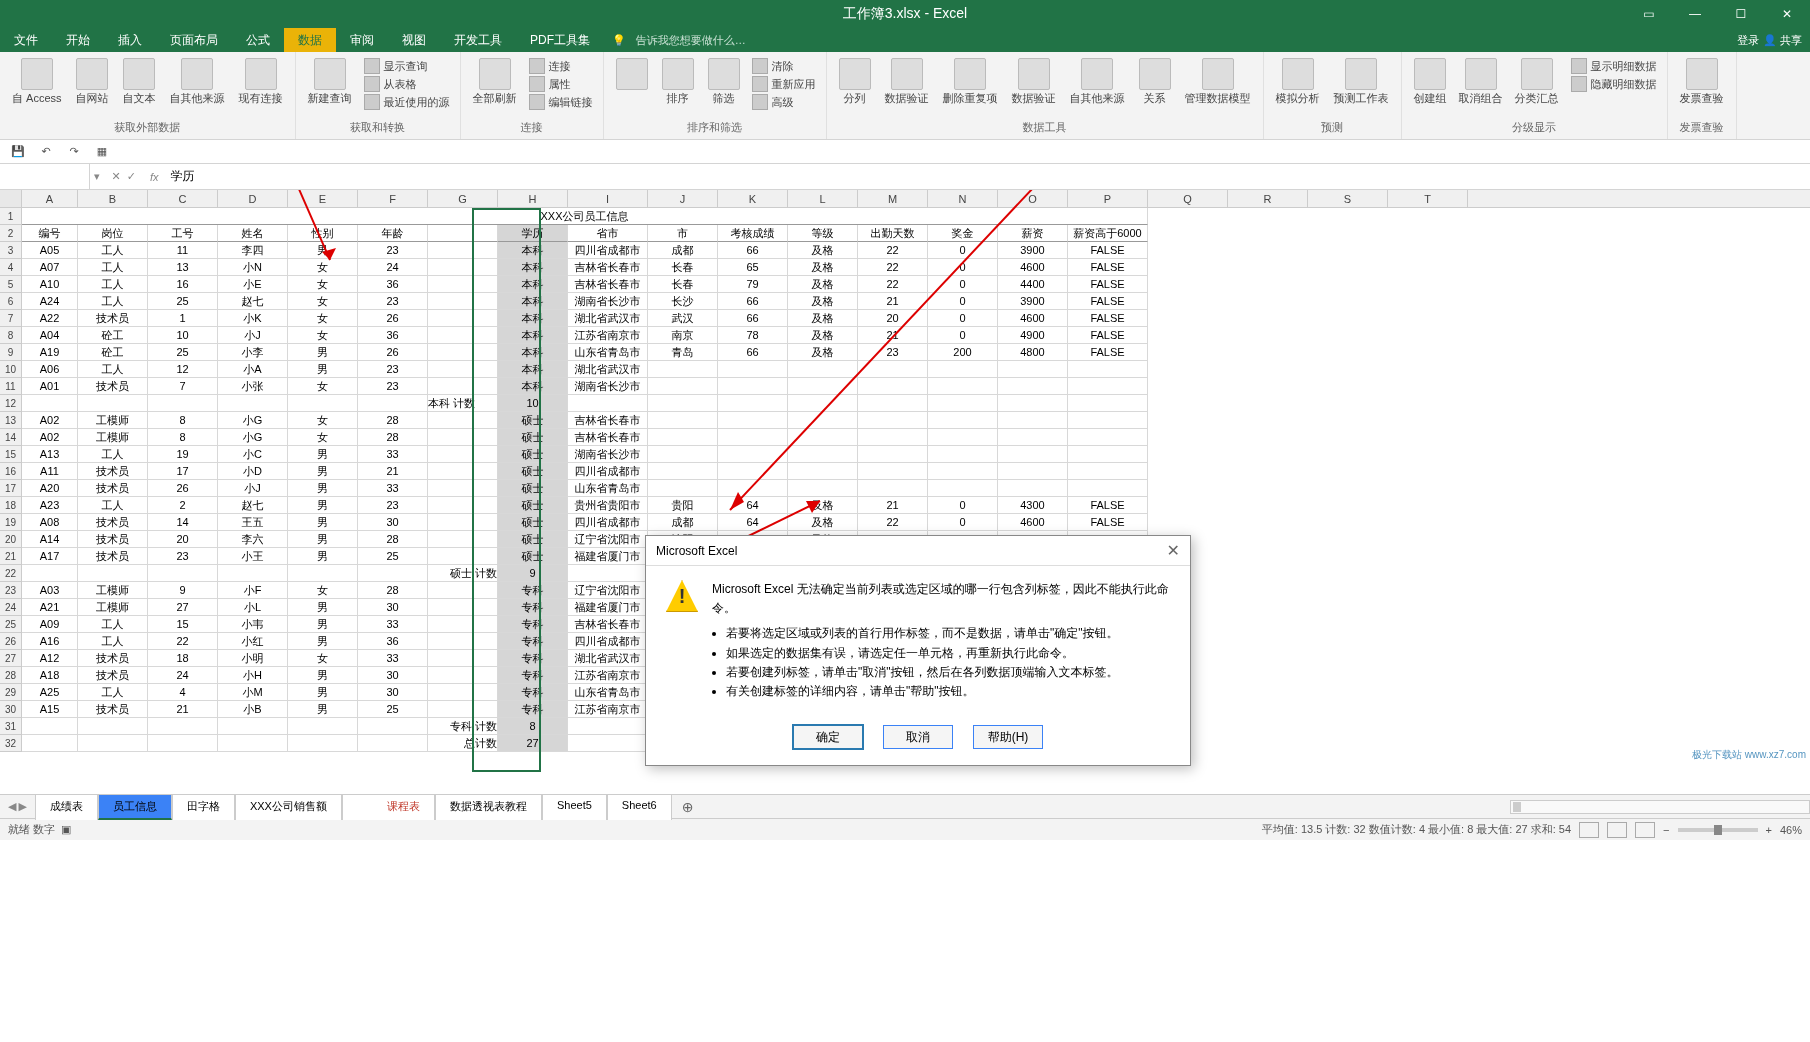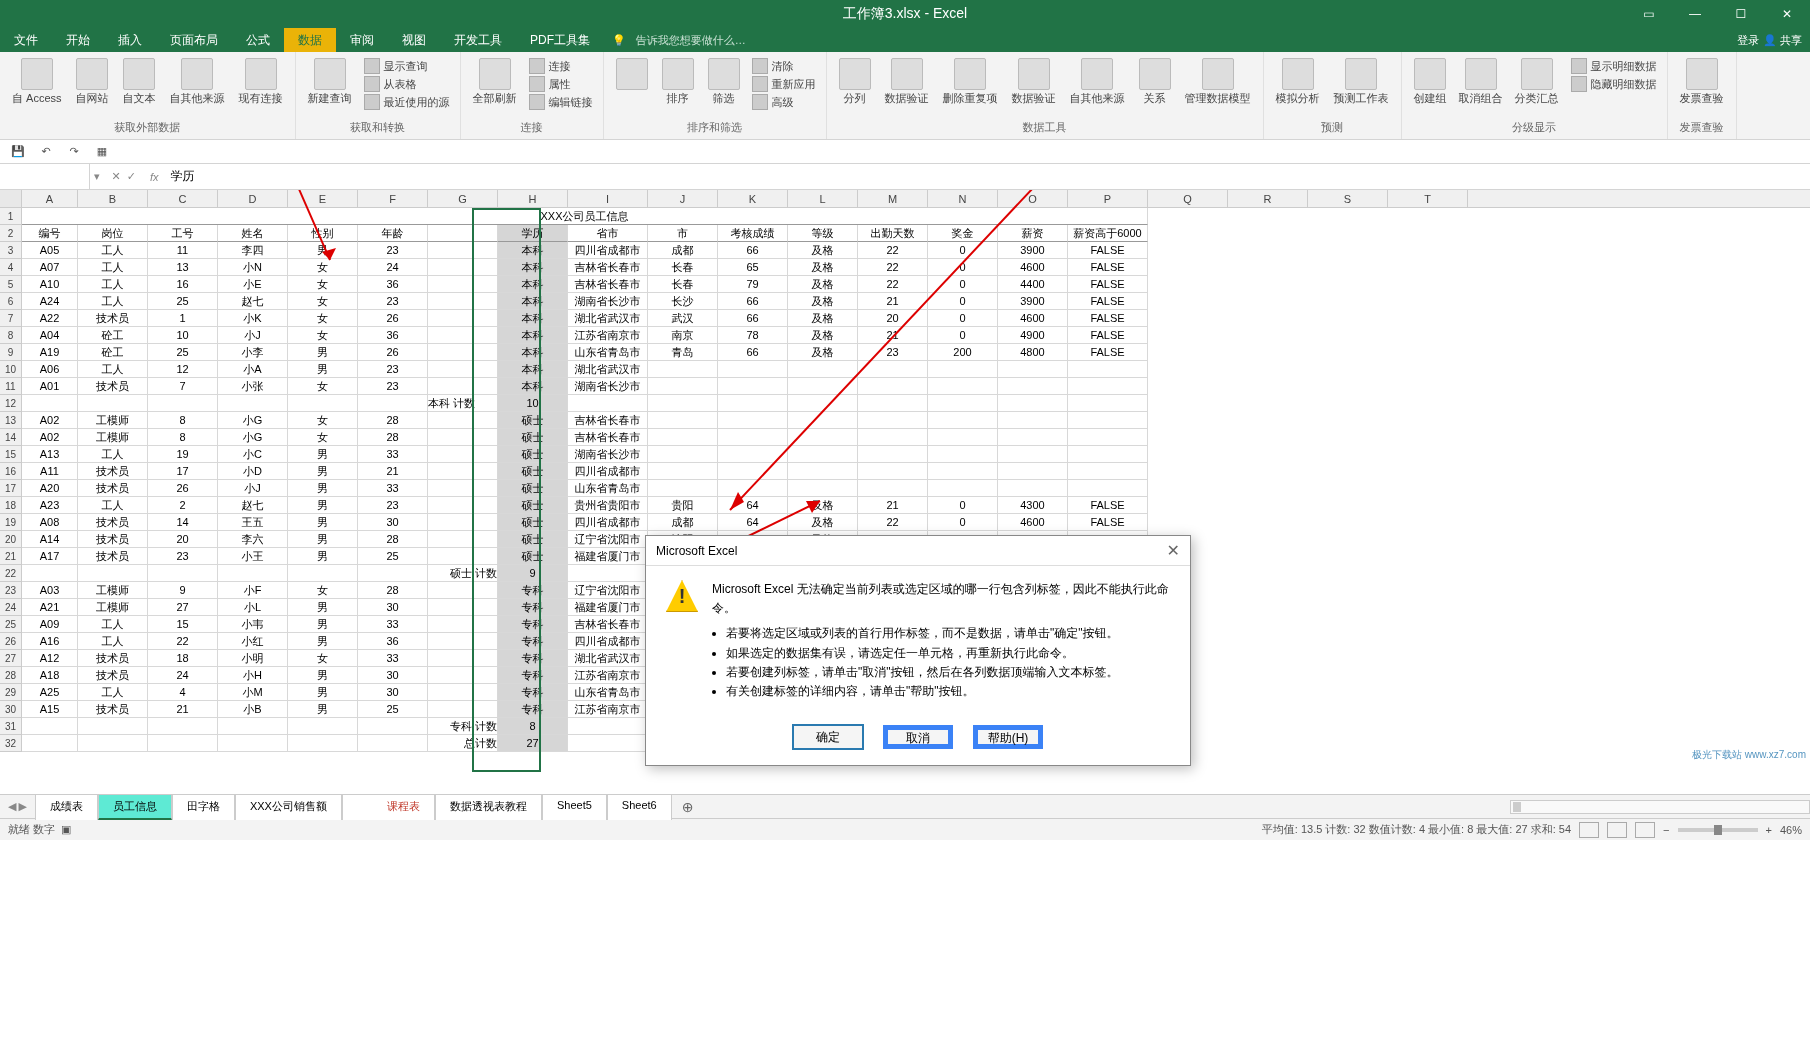--- a/index.html
+++ b/index.html
@@ -54,27 +54,27 @@
 
 .dialog-backdrop { position: absolute; inset: 0; pointer-events: none; }
 .dialog { position: absolute; left: 645px; top: 345px; width: 546px; background: #fff; border: 1px solid #888; box-shadow: 3px 3px 12px rgba(0,0,0,0.25); pointer-events: auto; font-size: 12px; }
 .dialog .dtitle { height: 30px; display: flex; align-items: center; padding: 0 10px; border-bottom: 1px solid #ddd; }
 .dialog .dclose { margin-left: auto; font-size: 16px; color: #666; cursor: pointer; }
 .dialog .dbody { padding: 14px 20px; display: flex; gap: 14px; }
 .dialog .dicon { width: 32px; height: 32px; background: #ffcc00; border: 1px solid #cc9900; display: flex; align-items: center; justify-content: center; font-size: 20px; font-weight: bold; color: #333; clip-path: polygon(50% 0, 100% 100%, 0 100%); }
 .dialog .dtext { flex: 1; line-height: 1.6; }
 .dialog .dtext ul { padding-left: 14px; margin-top: 6px; }
 .dialog .dbtns { display: flex; justify-content: center; gap: 20px; padding: 10px 0 16px; }
-.dialog .dbtn { width: 70px; height: 24px; border: 5px solid #3b82f6; background: #f5f5f5; font-size: 12px; cursor: pointer; }
+.dialog .dbtn { width: 70px; height: 24px; border: 1px solid #3b82f6; background: #f5f5f5; font-size: 12px; cursor: pointer; }
 .dialog .dbtn.primary { border: 1px solid #2a7ab0; box-shadow: 0 0 0 1px #2a7ab0; }
 
 .sheettabs { height: 24px; border-top: 1px solid #ccc; display: flex; align-items: center; background: #f3f3f3; font-size: 11px; position: relative; }
 .sheettabs .nav { display: flex; gap: 2px; padding: 0 8px; color: #888; }
 .sheettabs .stab { padding: 4px 14px; border: 1px solid #ccc; border-bottom: none; background: #fff; margin-bottom: -1px; cursor: pointer; }
-.sheettabs .stab.active { background: #5eead4; border-bottom: 2px solid #217346; }
+.sheettabs .stab.active { background: #3b82f6; border-bottom: 2px solid #217346; }
 .sheettabs .stab.special { color: #c0392b; padding-left: 44px; }
 .sheettabs .add { padding: 0 10px; font-size: 14px; color: #666; }
 .sheettabs .scroll { margin-left: auto; width: 300px; height: 14px; border: 1px solid #ccc; position: relative; background: #f9f9f9; }
 .sheettabs .scroll .thumb { position: absolute; left: 2px; top: 1px; width: 8px; height: 10px; background: #ccc; }
 
 .statusbar { height: 22px; background: #f3f3f3; border-top: 1px solid #ccc; display: flex; align-items: center; font-size: 11px; color: #555; padding: 0 8px; }
 .statusbar .right { margin-left: auto; display: flex; align-items: center; gap: 8px; }
 .statusbar .viewbtn { width: 20px; height: 16px; border: 1px solid #aaa; }
 .statusbar .slider { width: 80px; height: 4px; background: #ccc; position: relative; }
 .statusbar .slider::after { content: ''; position: absolute; left: 36px; top: -3px; width: 8px; height: 10px; background: #888; }

